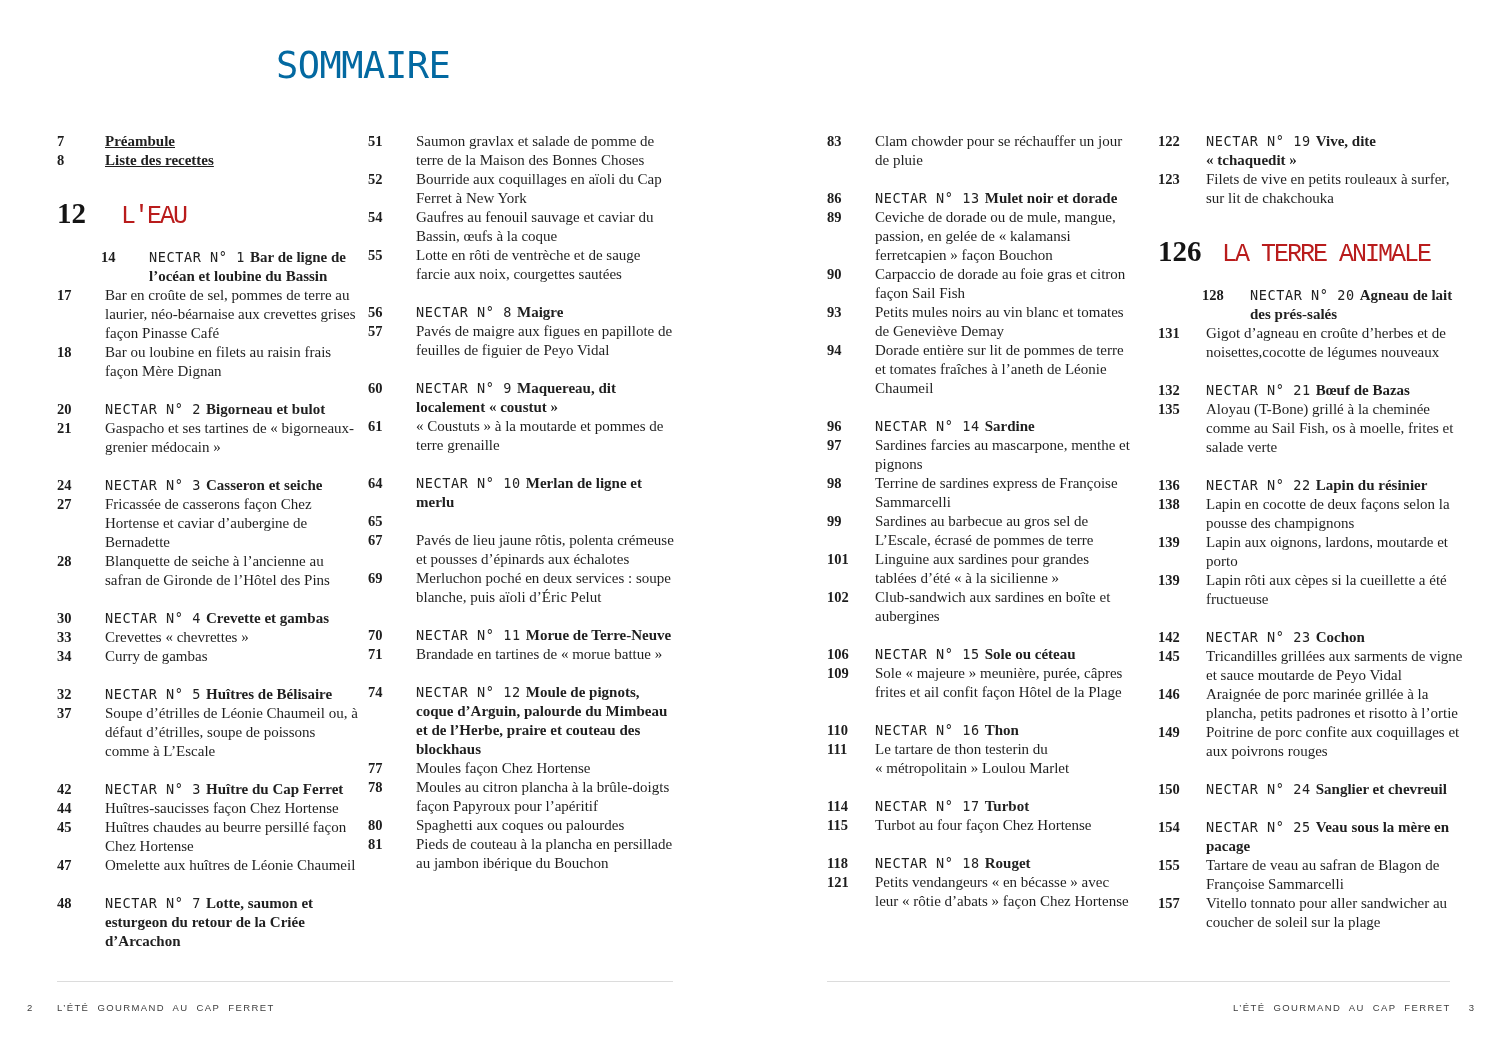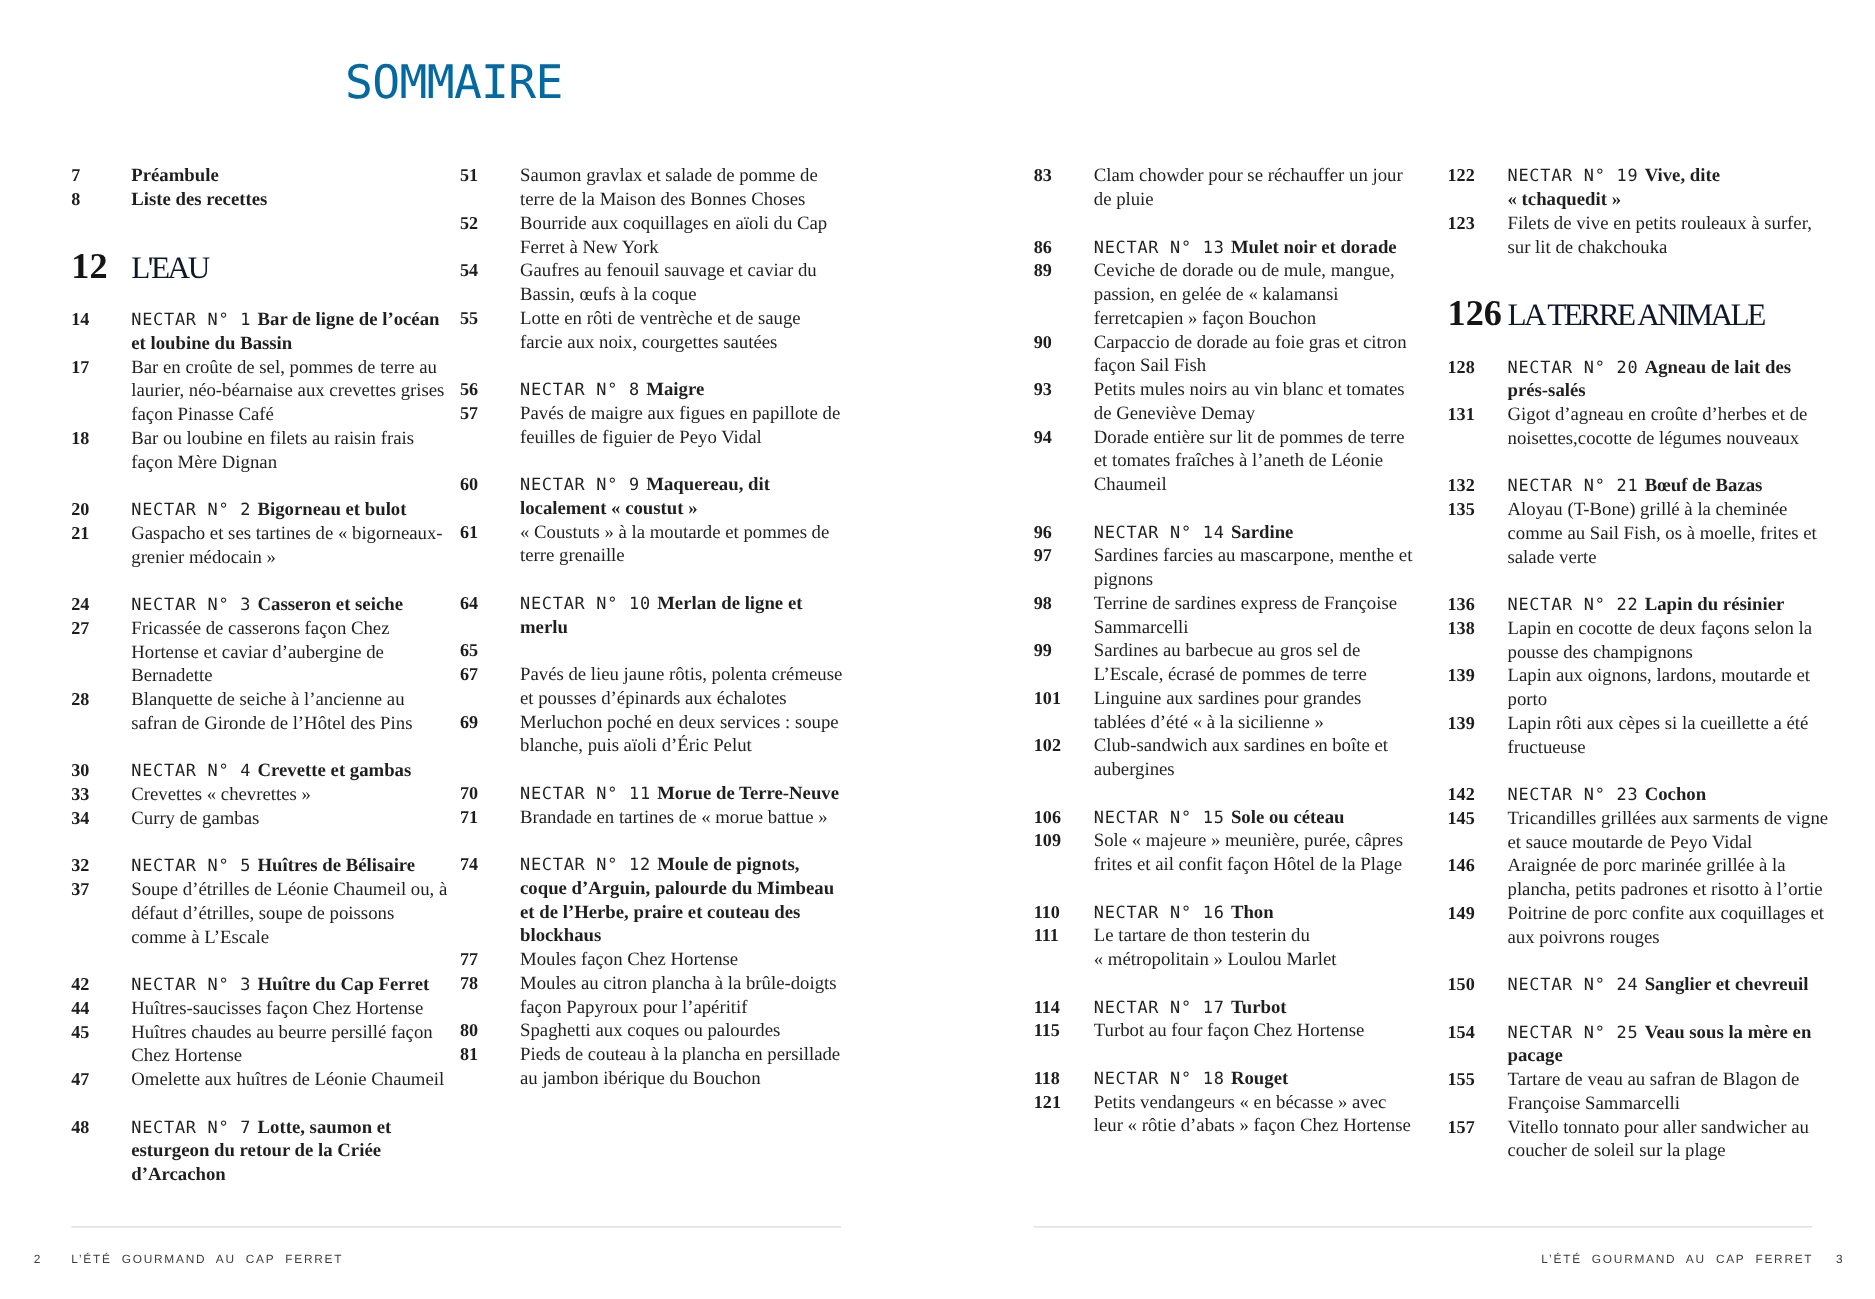--- a/index.html
+++ b/index.html
@@ -16,38 +16,38 @@
   }
   .col{position:absolute;top:132px;width:306px;}
   #col-0{left:57px;}
   #col-1{left:368px;}
   #col-2{left:827px;}
   #col-3{left:1158px;}
 
   .item{display:flex;align-items:flex-start;font-size:15px;line-height:19px;}
   .item .num{width:48px;flex:none;font-weight:bold;font-size:14.5px;color:#1d1d1d;}
   .item .txt{flex:1;}
-  .item.bold .txt{font-weight:bold;}
+  .item.bold .txt{font-weight:bold;text-decoration:underline;}
 
   .item.nectar{margin-top:19px;}
   .nectar .label{
     font-family:"DejaVu Sans Mono", monospace;
     font-size:13.5px;letter-spacing:0.6px;margin-right:5px;color:#222;
     white-space:nowrap;
   }
   .nectar .ntitle{font-weight:bold;}
 
   .section{display:flex;align-items:baseline;margin:27px 0 17px 0;}
   .section .num{width:48px;flex:none;font-weight:bold;font-size:29px;color:#151515;}
   .section .sec-title{
-    font-family:Liberation Serif, serif;
-    font-size:25px;letter-spacing:-2px;color:#0f172a;white-space:nowrap;
+    font-family:Liberation Mono, monospace;
+    font-size:25px;letter-spacing:-2px;color:#b91c1c;white-space:nowrap;margin-left:16px;
   }
   .col > :first-child{margin-top:0;}
-  .section + .nectar{margin-top:0;}
+  .section + .nectar{margin-top:0;margin-left:44px;}
 
   .rule{position:absolute;top:981px;height:1px;background:#dcdcdc;}
   #rule-left{left:57px;width:616px;}
   #rule-right{left:827px;width:623px;}
 
   .footer{
     position:absolute;top:1002px;
     font-family:"Liberation Sans", sans-serif;
     font-size:9.5px;letter-spacing:1.4px;word-spacing:4px;color:#3d3d3d;
     display:flex;align-items:baseline;white-space:nowrap;

